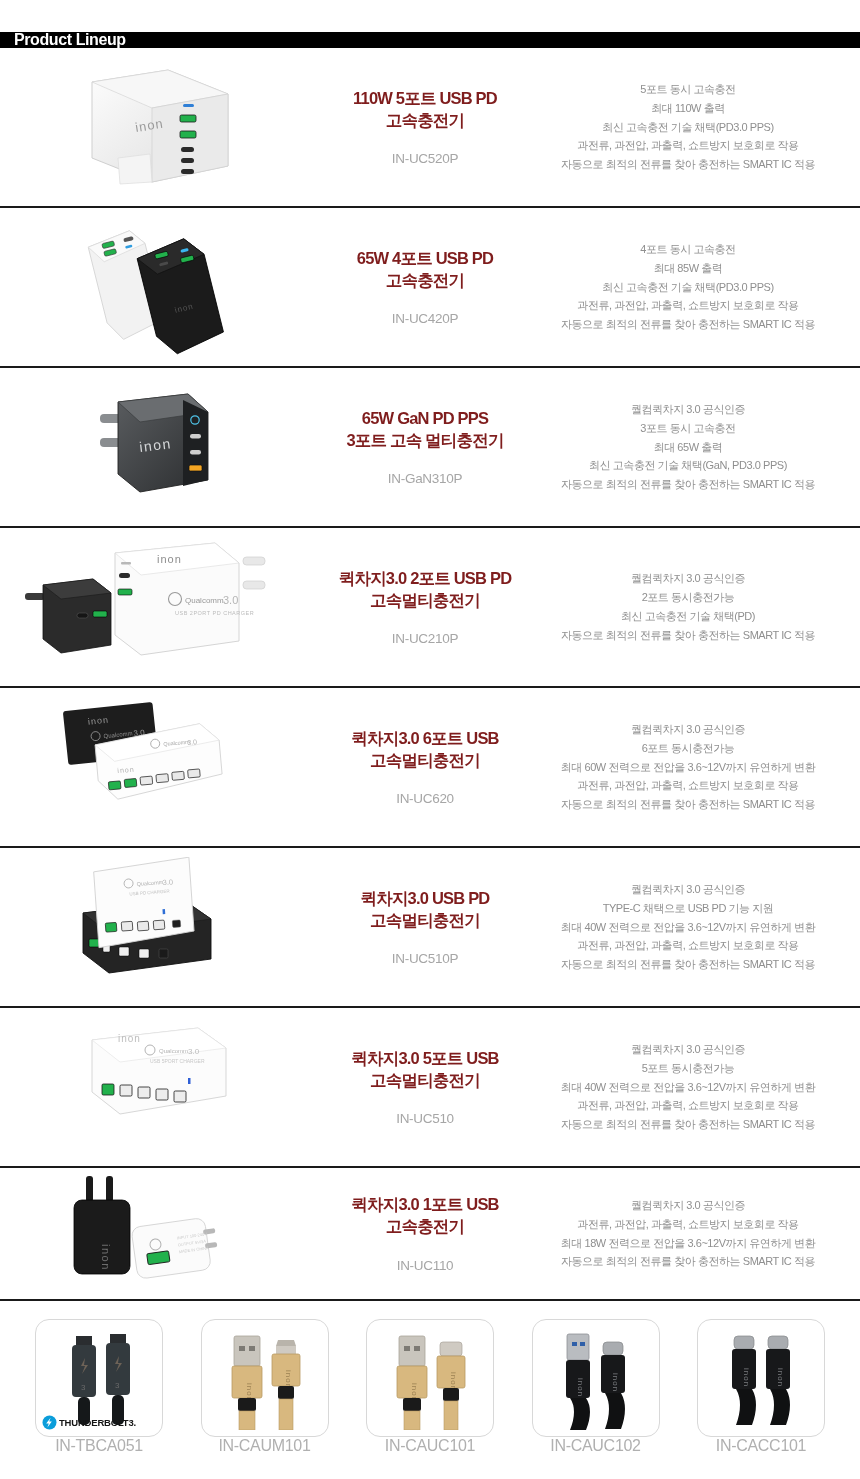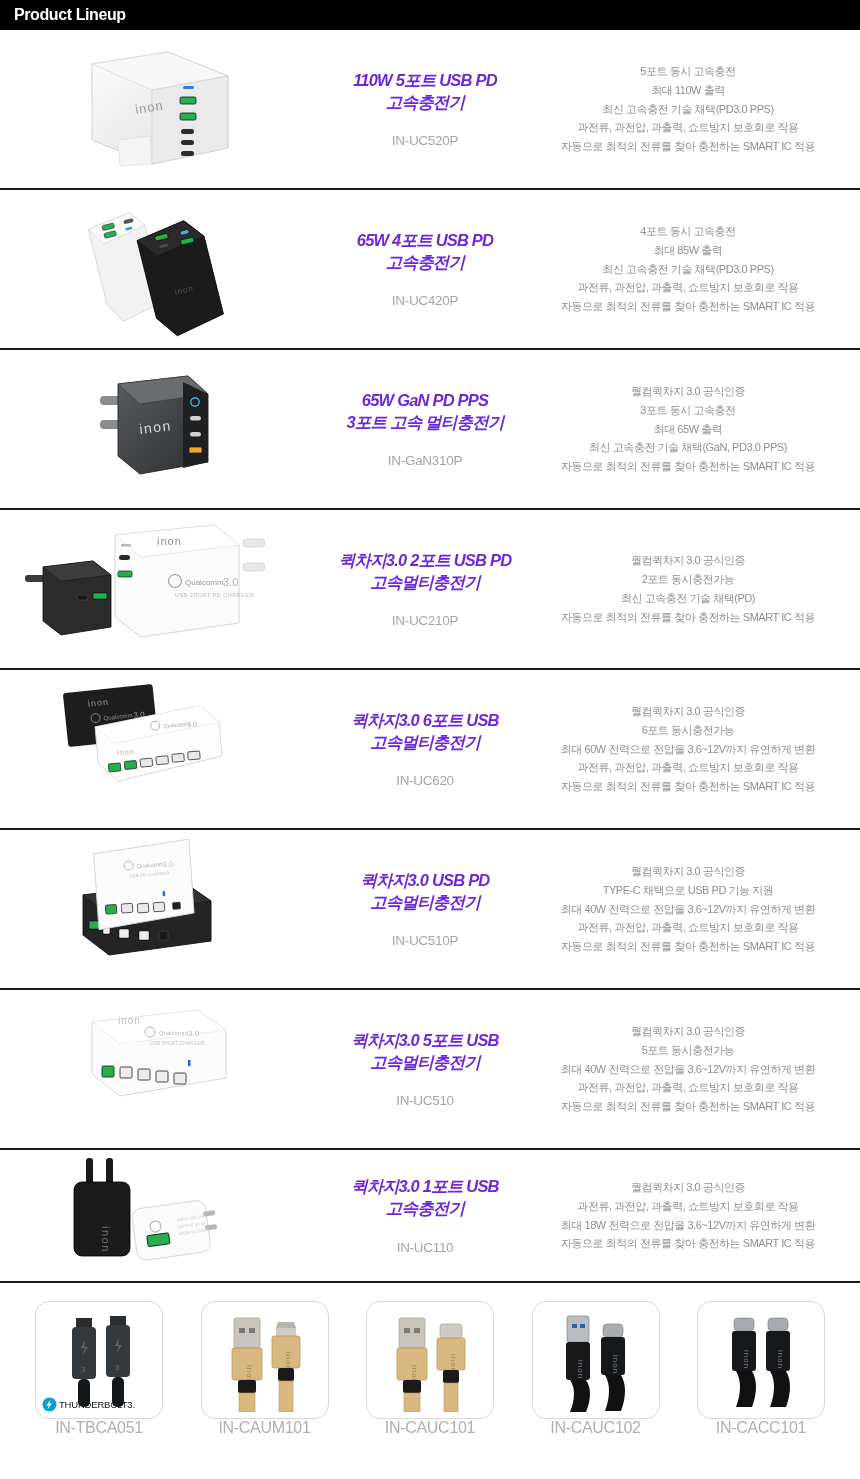--- a/index.html
+++ b/index.html
@@ -6,25 +6,26 @@
   html, body {
     width: 860px;
     background: #ffffff;
     font-family: "Liberation Sans", "DejaVu Sans", sans-serif;
   }
   .page { width: 860px; position: relative; }
 
   
   .section-bar {
     width: 860px;
-    height: 30px;
+    height: 16px;
     background: #000000;
     display: flex;
     align-items: center;
     padding-left: 14px;
+    margin-top: 32px;
   }
   .section-bar .title {
     color: #ffffff;
     font-size: 16px;
     font-weight: 600;
     letter-spacing: -0.4px;
   }
 
   
   .product-row {
@@ -53,25 +54,24 @@
   }
   .cell-specs {
     flex: 1 1 auto;
     text-align: center;
     padding-right: 14px;
   }
 
   .pname {
     font-size: 16.5px;
     font-weight: 700;
-    color: #6d28d9;
+    color: #7f1d1d;
     line-height: 1.32;
     letter-spacing: -0.8px;
     white-space: nowrap;
-    font-style: italic;
   }
   .pcode {
     font-size: 13.5px;
     color: #a6a6a6;
     margin-top: 20px;
     letter-spacing: -0.3px;
     font-weight: 400;
   }
   .spec-line {
     font-size: 11px;
@@ -118,21 +118,21 @@
   .tb-badge {
     position: absolute;
     left: 6px;
     bottom: 6px;
     display: flex;
     align-items: center;
     gap: 2px;
   }
   .tb-badge .tb-text {
     font-size: 9.5px;
-    font-weight: 400;
+    font-weight: 700;
     color: #141414;
     letter-spacing: -0.2px;
   }
 </style>
 </head>
 <body>
 
 <div class="page">
 
   <div class="section-bar">

